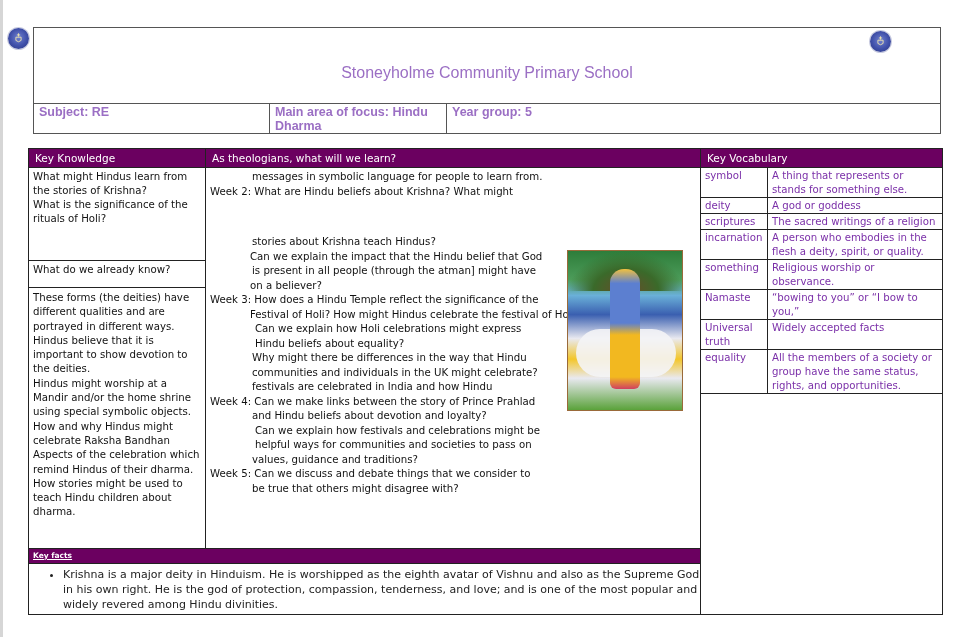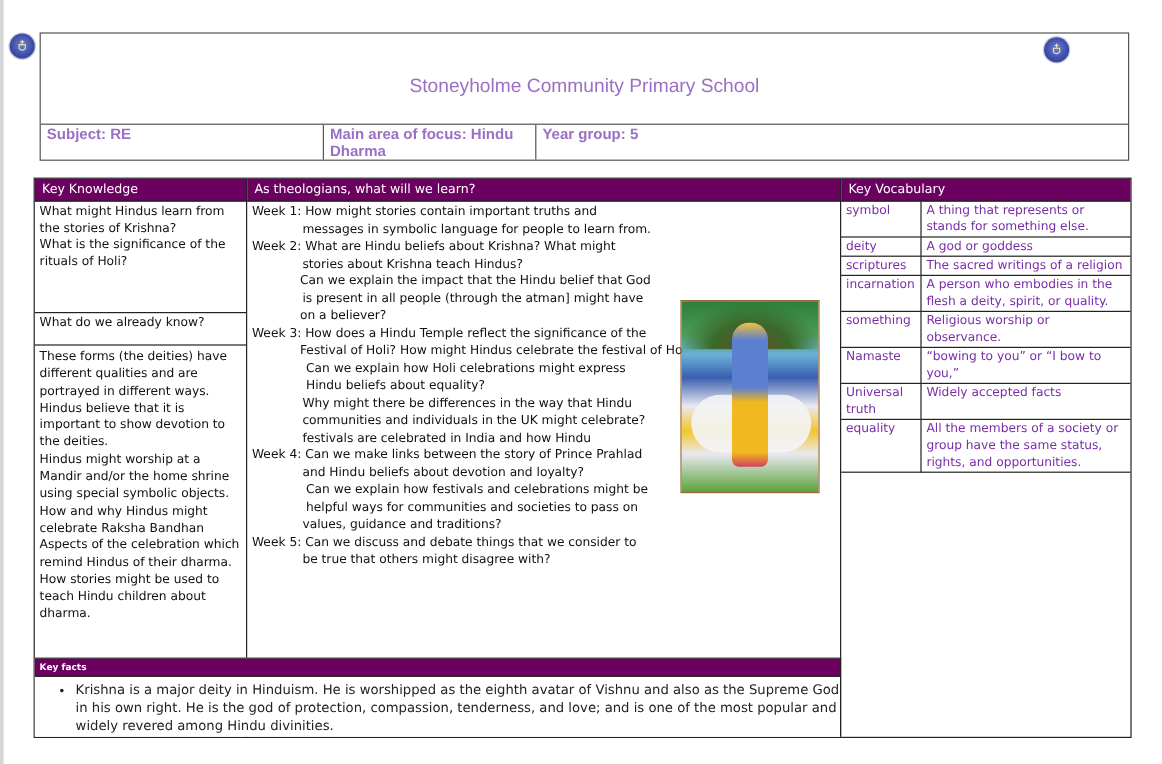--- a/index.html
+++ b/index.html
@@ -45,21 +45,21 @@
   .krishna .tree { position:absolute; left:0; top:0; width:116px; height:40px;
              background:radial-gradient(ellipse at 50% 100%, #6a4a2a 0%, #3a6a2a 40%, transparent 70%); }
 
   .kv-table { width:100%; border-collapse:collapse; }
   .kv-table td { font-size:10.2px; line-height:14px; color:#7a2fa8; vertical-align:top;
                  border-bottom:1px solid #222; padding:1px 4px 0 4px; }
   .kv-table td.term { width:58px; border-right:1px solid #222; }
 
   .facts { position:absolute; left:0; width:672px; top:399px; bottom:0; border-top:1px solid #222; border-right:1px solid #222; box-sizing:border-box; background:#fff; }
   .facts .hdr2 { background:#6b0060; color:#fff; font-size:7.5px; font-weight:bold; height:14px; line-height:14px;
-                 padding-left:4px; border-bottom:1px solid #222; }
+                 padding-left:4px; border-bottom:1px solid #222;text-decoration:underline; }
   .facts ul { margin:3px 0 0 0; padding-left:34px; font-size:11px; line-height:15px; color:#222; }
   .facts li { list-style:disc; }
 </style>
 </head>
 <body>
 
 <div class="page-edge-left"></div>
 
 <div class="crest" style="left:8px; top:28px;">
   <svg viewBox="0 0 20 20">
@@ -96,24 +96,23 @@
       <div>Hindus might worship at a Mandir and/or the home shrine using special symbolic objects.</div>
       <div>How and why Hindus might celebrate Raksha Bandhan</div>
       <div>Aspects of the celebration which remind Hindus of their dharma.</div>
       <div>How stories might be used to teach Hindu children about dharma.</div>
     </div>
   </div>
 
   <div class="col col-th">
     <div class="hdr">As theologians, what will we learn?</div>
     <div class="th-body txt" id="th-body">
-        <div class="th-line"><span>Week 1: </span><span>How might stories contain important truths and</span></div>
         <div class="th-line" style="padding-left: 42px;"><span>messages in symbolic language for people to learn from.</span></div>
         <div class="th-line"><span>Week 2: </span><span>What are Hindu beliefs about Krishna?  What might</span></div>
-        <div class="th-line" style="padding-left: 42px;"><span>stories about Krishna teach Hindus?</span></div>
+        <div class="th-line" style="padding-left: 42px; margin-top: 36px;"><span>stories about Krishna teach Hindus?</span></div>
         <div class="th-line" style="padding-left: 40px;"><span>Can we explain the impact that the Hindu belief that God</span></div>
         <div class="th-line" style="padding-left: 42px;"><span>is present in all people (through the atman] might have</span></div>
         <div class="th-line" style="padding-left: 40px;"><span>on a believer?</span></div>
         <div class="th-line"><span>Week 3: </span><span>How does a Hindu Temple reflect the significance of the</span></div>
         <div class="th-line" style="padding-left: 40px;"><span>Festival of Holi?  How might Hindus celebrate the festival of Holi?</span></div>
         <div class="th-line" style="padding-left: 45px;"><span>Can we explain how Holi celebrations might express</span></div>
         <div class="th-line" style="padding-left: 45px;"><span>Hindu beliefs about equality?</span></div>
         <div class="th-line" style="padding-left: 42px;"><span>Why might there be differences in the way that Hindu</span></div>
         <div class="th-line" style="padding-left: 42px;"><span>communities and individuals in the UK might celebrate?</span></div>
         <div class="th-line" style="padding-left: 42px;"><span>festivals are celebrated in India and how Hindu</span></div>

